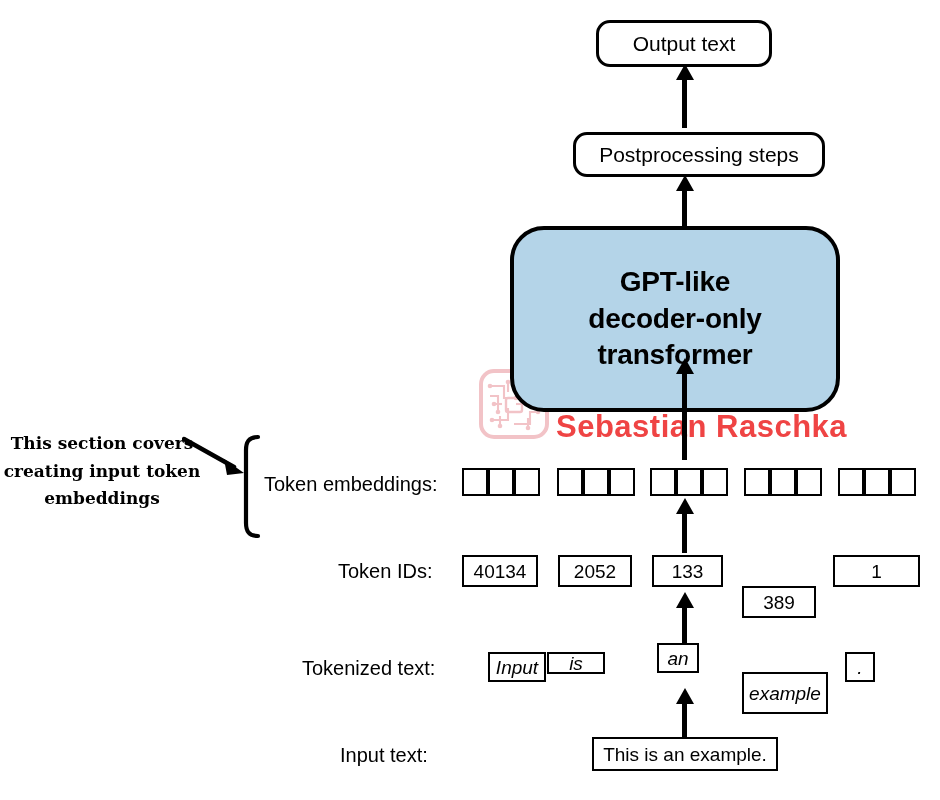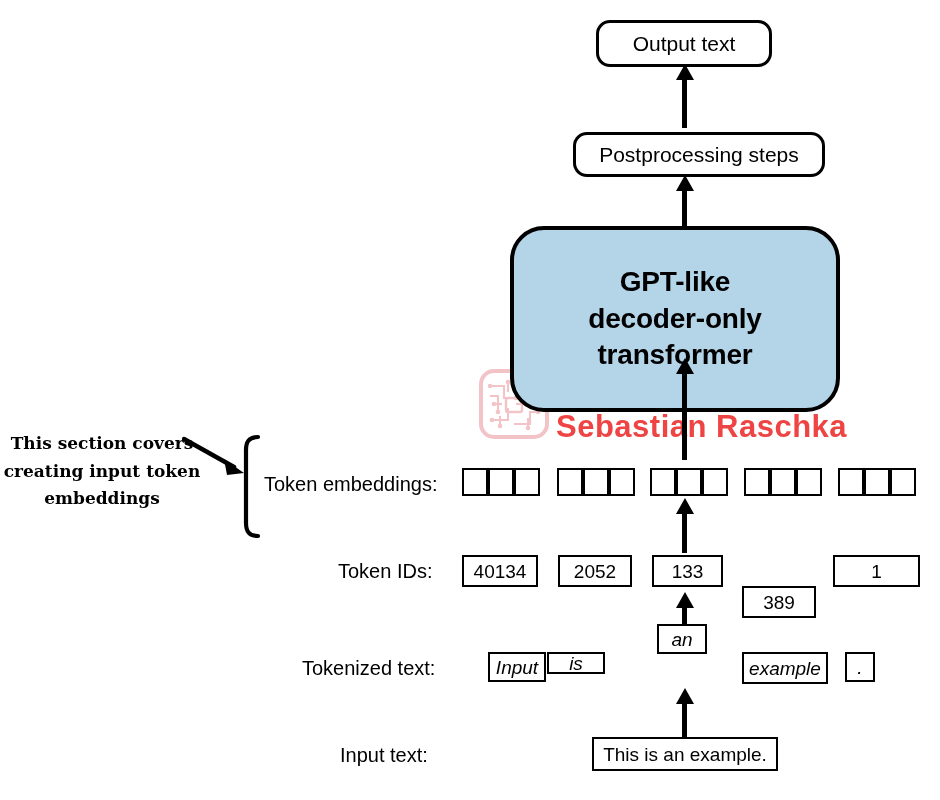--- a/index.html
+++ b/index.html
@@ -247,22 +247,22 @@
   <div class="cell" style="left:652px; top:555px; width:71px; height:32px;">133</div>
   <div class="cell" style="left:742px; top:555px; width:74px; height:32px;margin-top:31px;">389</div>
   <div class="cell" style="left:833px; top:555px; width:87px; height:32px;">1</div>
 
   <div class="arrow" style="left:682px; top:607px; height:40px;"></div>
 
   <div class="rowlabel" style="left:302px; top:658px;">Tokenized text:</div>
 
   <div class="cell italic" style="left:488px; top:652px; width:58px; height:30px;">Input</div>
   <div class="cell italic" style="left:547px; top:652px; width:58px; height:22px;">is</div>
-  <div class="cell italic" style="left:657px; top:624px; width:50px; height:30px;font-style:italic;">an</div>
-  <div class="cell italic" style="left:742px; top:652px; width:86px; height:32px;">example</div>
+  <div class="cell italic" style="left:657px; top:643px; width:42px; height:30px;font-style:italic;">an</div>
+  <div class="cell italic" style="left:742px; top:672px; width:86px; height:42px;">example</div>
   <div class="cell italic" style="left:845px; top:652px; width:30px; height:30px;">.</div>
 
   <div class="arrow" style="left:682px; top:703px; height:38px;"></div>
 
   <div class="rowlabel" style="left:340px; top:745px;">Input text:</div>
 
   <div class="cell" style="left:592px; top:737px; width:186px; height:34px;">This is an example.</div>
 
 </div>
 

